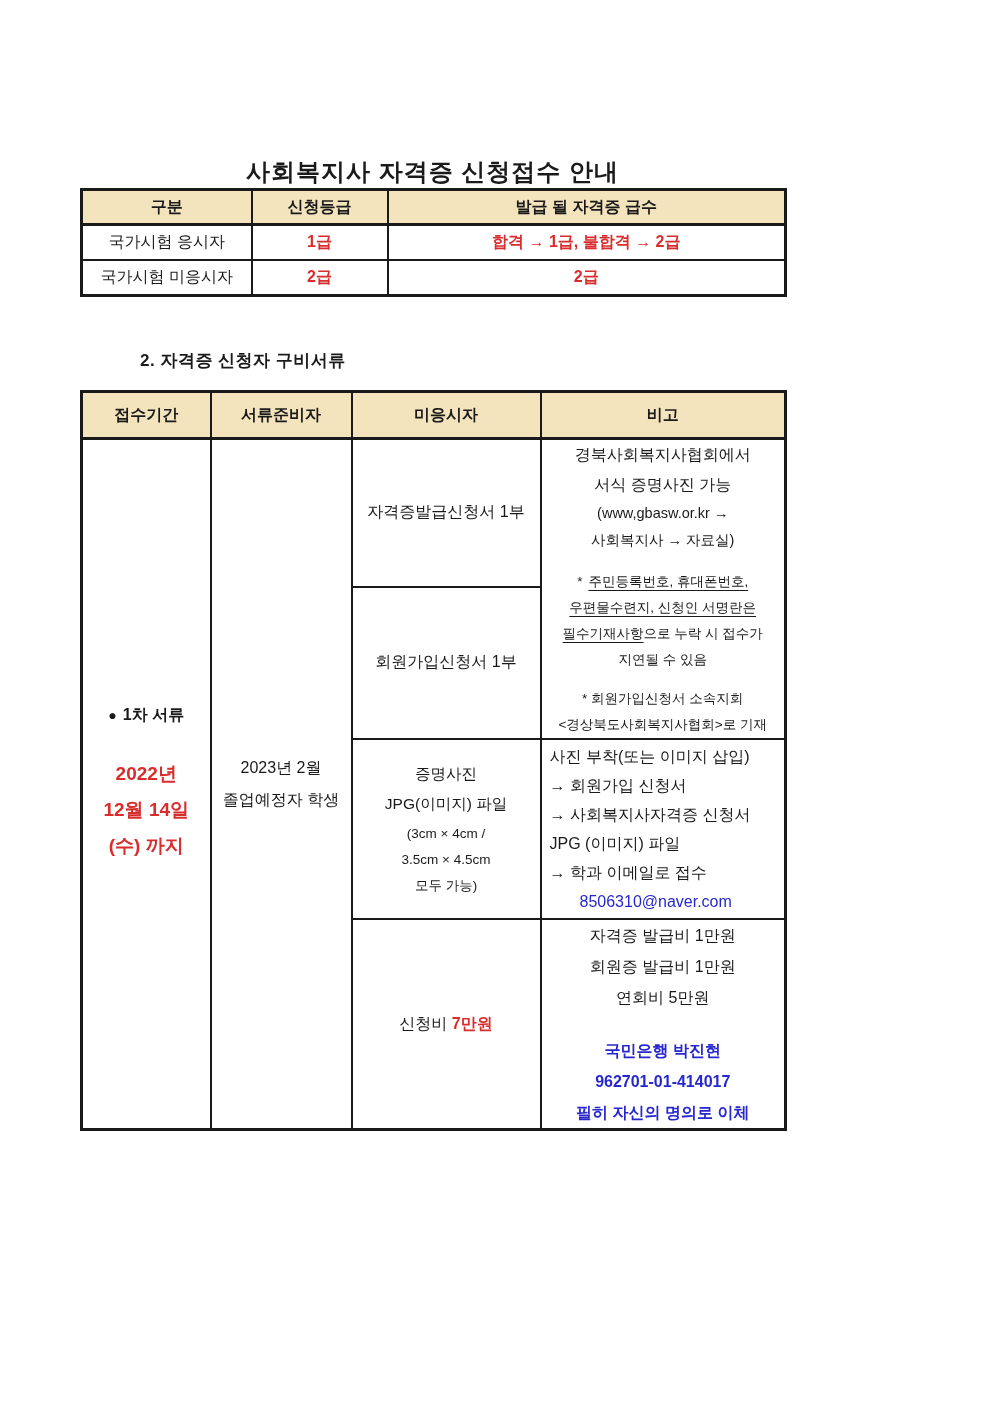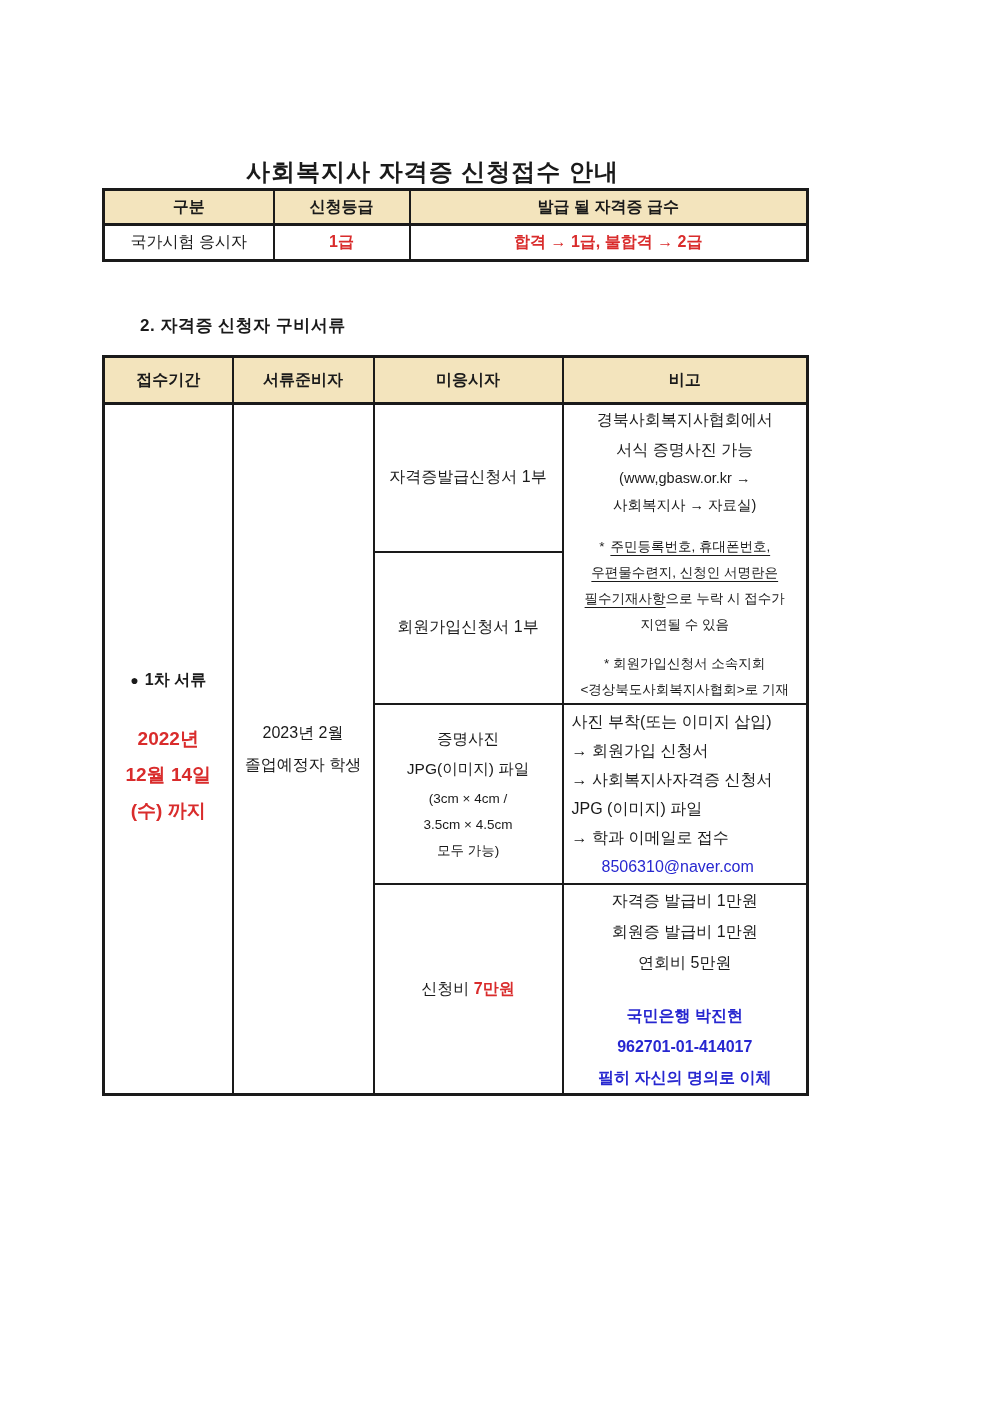--- a/index.html
+++ b/index.html
@@ -30,21 +30,21 @@
     font-size:17px;
     font-weight:600;
     letter-spacing:0.5px;
   }
   .sec1-heading{margin-top:66px;margin-bottom:16px;}
   .sec2-heading{margin-top:52px;margin-bottom:18px;}
 
   table.t{
     border-collapse:collapse;
     table-layout:fixed;
-    margin-left:102px;
+    margin-left:80px;
     width:704px;
     border:3px solid var(--border-col);
     padding-left:20px;
   }
   .t th,.t td{
     border:2px solid var(--border-col);
     text-align:center;
     vertical-align:middle;
     padding:0;
     font-size:16px;
@@ -113,20 +113,25 @@
         <th>구분</th>
         <th>신청등급</th>
         <th>발급 될 자격증 급수</th>
       </tr>
     </thead>
     <tbody>
       <tr>
         <td>국가시험 응시자</td>
         <td class="red">1급</td>
         <td class="red">합격 → 1급, 불합격 → 2급</td>
+      </tr>
+      <tr>
+        <td>국가시험 미응시자</td>
+        <td class="red">2급</td>
+        <td class="red">2급</td>
       </tr>
     </tbody>
   </table>
 
   <div class="sec-heading sec2-heading">2. 자격증 신청자 구비서류</div>
 
   <table class="t t2">
     <colgroup>
       <col style="width:129px">
         <col style="width:141px">

